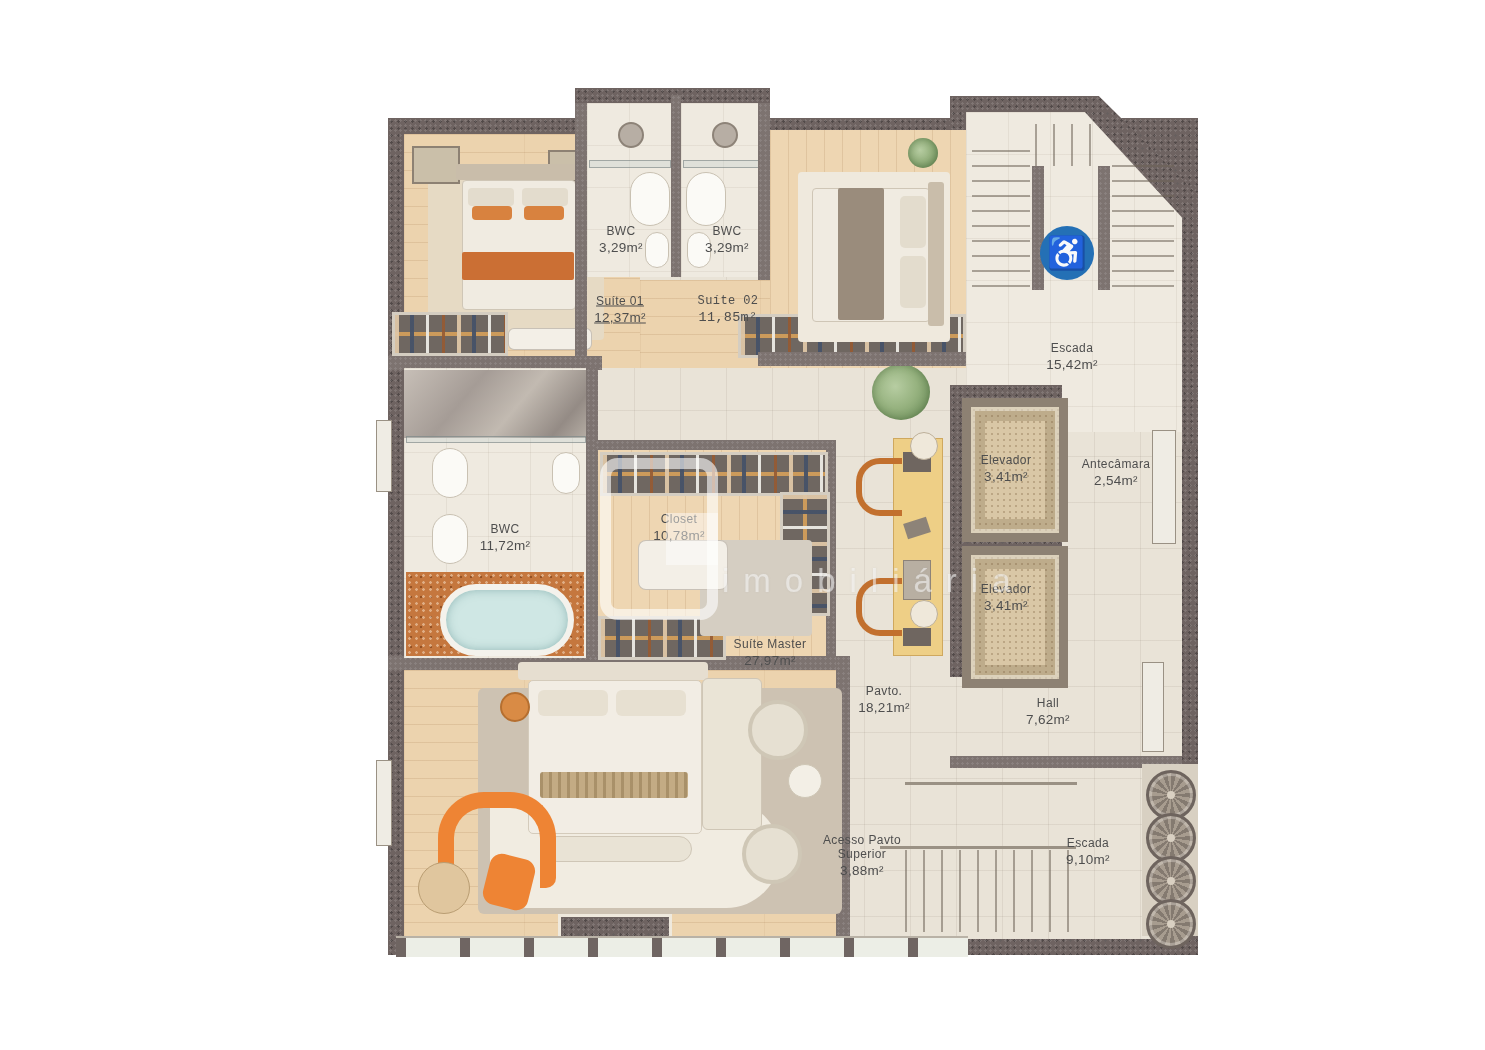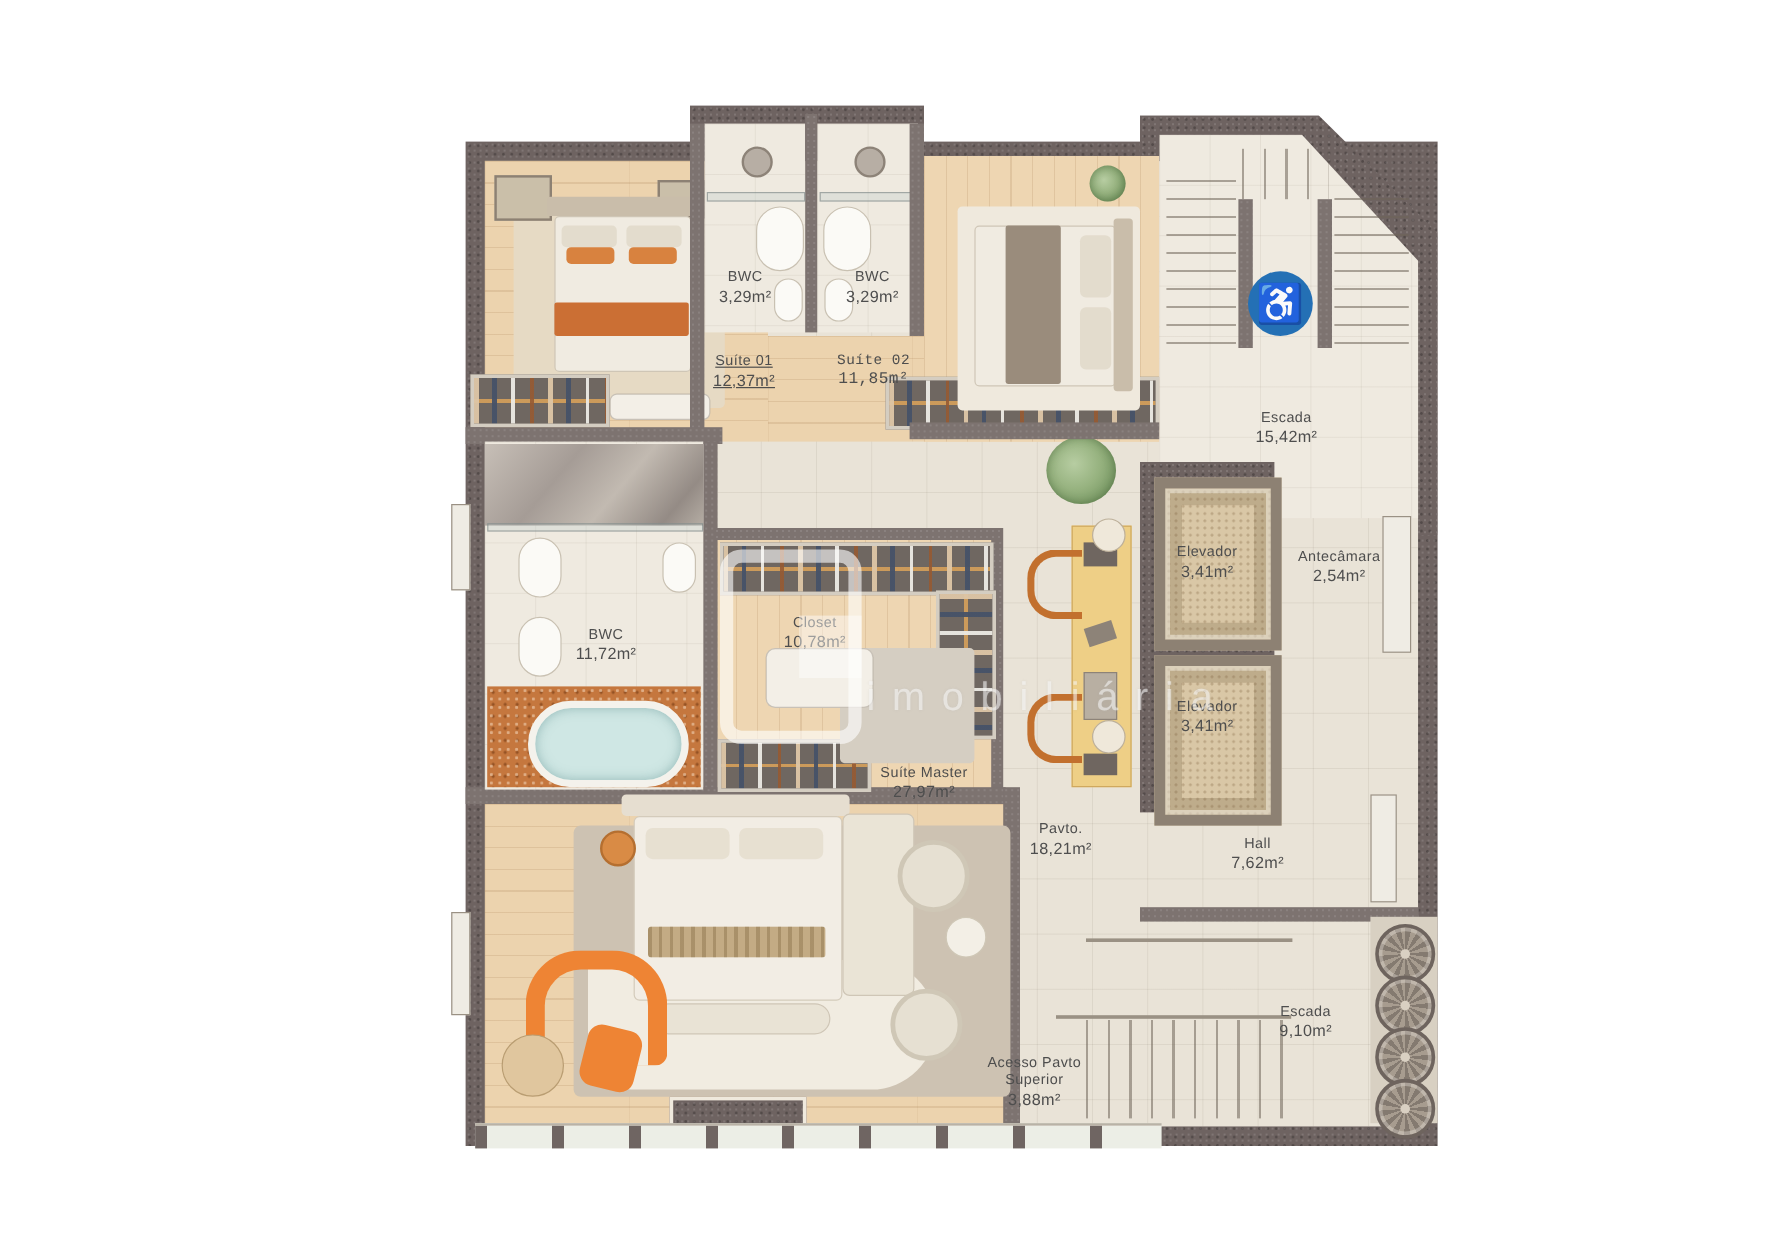--- a/index.html
+++ b/index.html
@@ -226,21 +226,21 @@
     <span class="ar">27,97m²</span>
   </div>
   <div class="label" style="left:884px;top:699px;">
     <span class="nm">Pavto.</span>
     <span class="ar">18,21m²</span>
   </div>
   <div class="label" style="left:1048px;top:711px;">
     <span class="nm">Hall</span>
     <span class="ar">7,62m²</span>
   </div>
-  <div class="label" style="left:862px;top:855px;margin-top:46px;">
+  <div class="label" style="left:862px;top:855px;">
     <span class="nm">Acesso Pavto</span>
     <span class="nm">Superior</span>
     <span class="ar">3,88m²</span>
   </div>
   <div class="label" style="left:1088px;top:851px;">
     <span class="nm">Escada</span>
     <span class="ar">9,10m²</span>
   </div>
 
   <div class="wm-logo" style="left:600px;top:458px;"></div>

